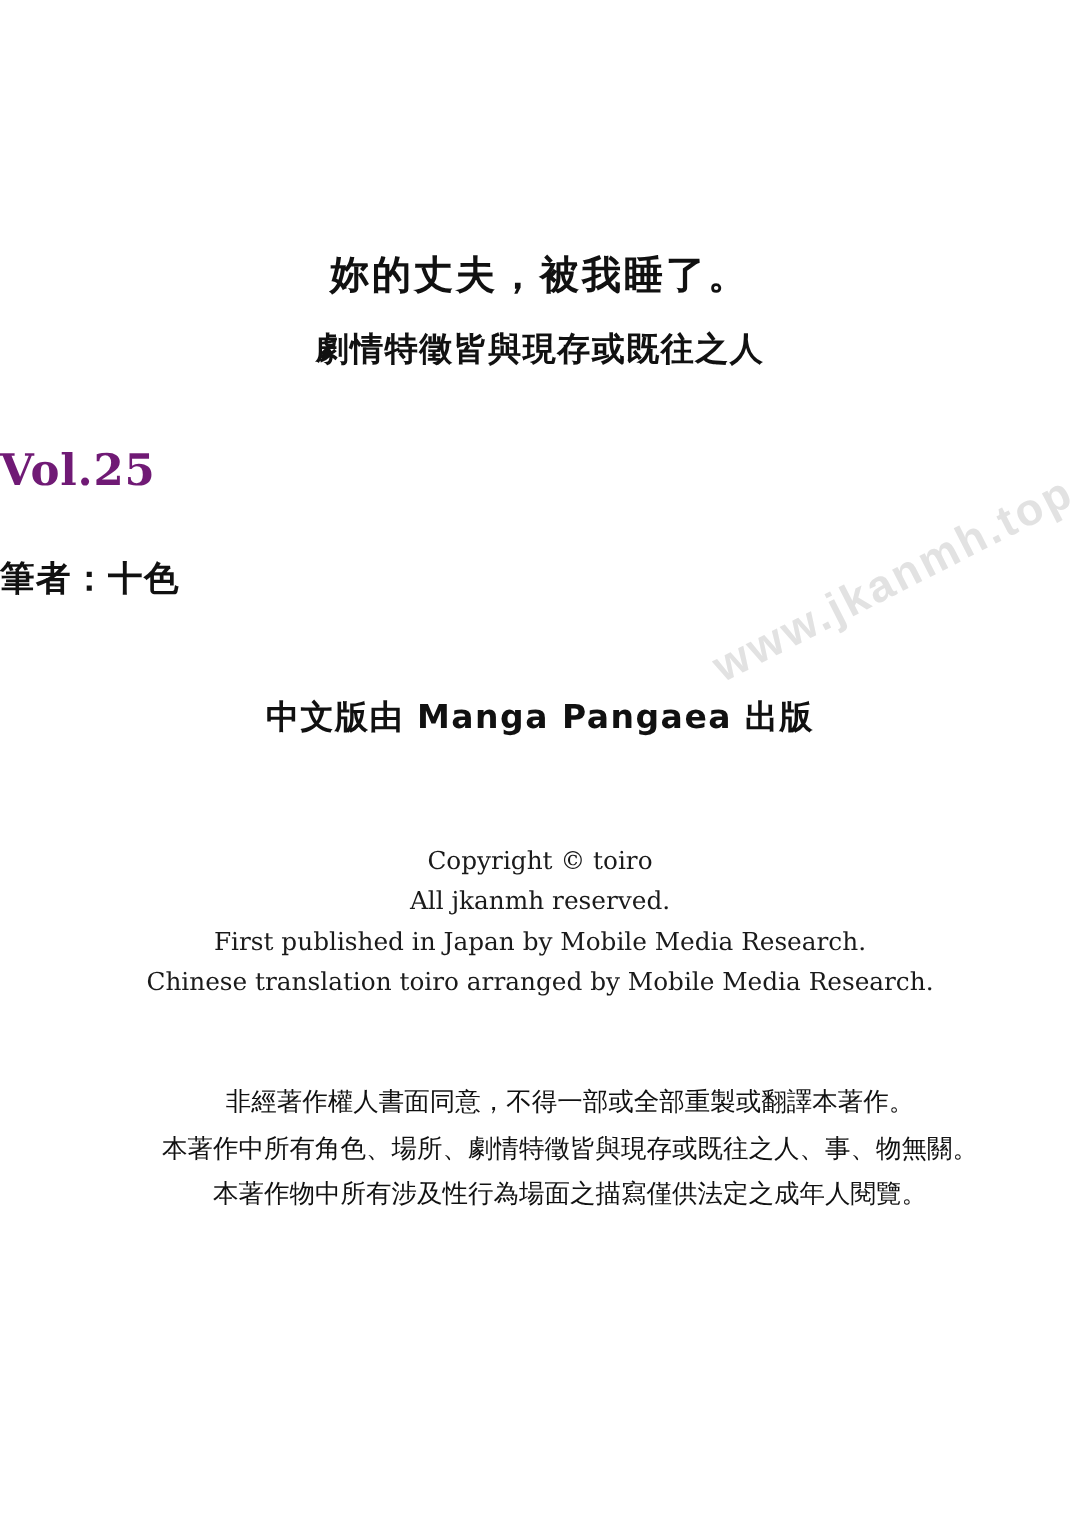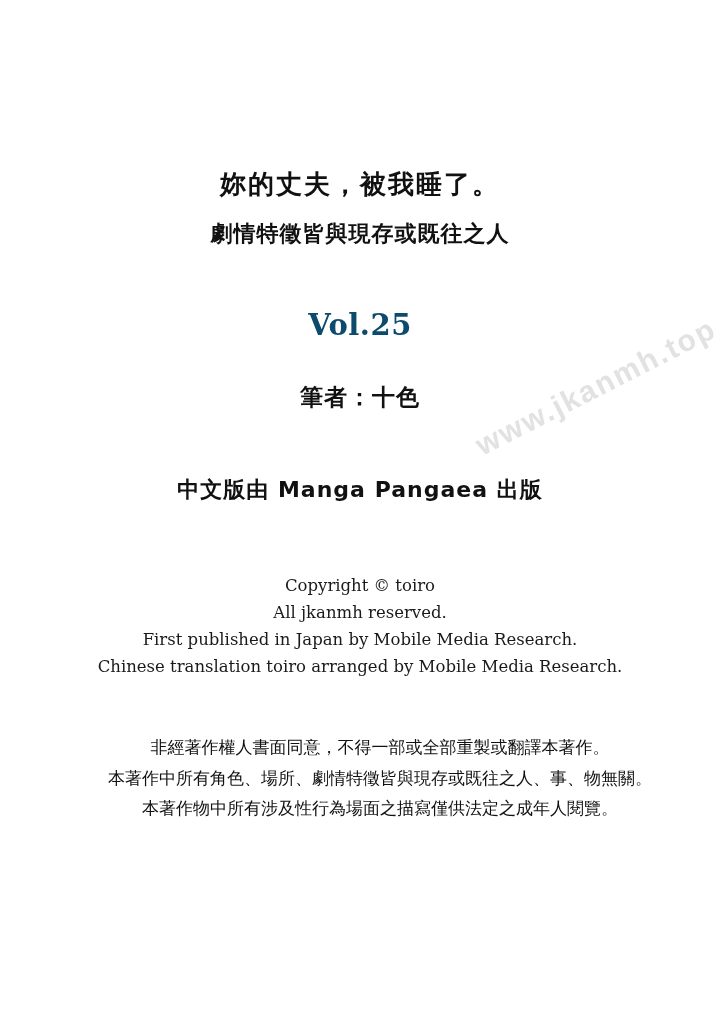--- a/index.html
+++ b/index.html
@@ -52,30 +52,29 @@
   .sub-title {
     font-family: "DejaVu Sans", "Liberation Sans", sans-serif;
     font-weight: bold;
     font-size: 22px;
     letter-spacing: 1px;
     color: #111111;
     margin-top: 18px;
     line-height: 1.3;
   }
   .volume {
-    text-align: center;
     font-family: "DejaVu Serif", "Liberation Serif", serif;
     font-weight: bold;
     font-size: 29px;
-    color: #0c4a6e;
-    margin-top: 60px;
+    color: #701a75;
+    margin-top: 48px;
     letter-spacing: 0.5px;
   }
   .author {
-    text-align: center;
+    text-align: left;
     font-family: "DejaVu Sans", "Liberation Sans", sans-serif;
     font-weight: bold;
     font-size: 23px;
     color: #111111;
     margin-top: 40px;
     letter-spacing: 1px;
   }
   .publisher {
     text-align: center;
     font-family: "DejaVu Sans", "Liberation Sans", sans-serif;

